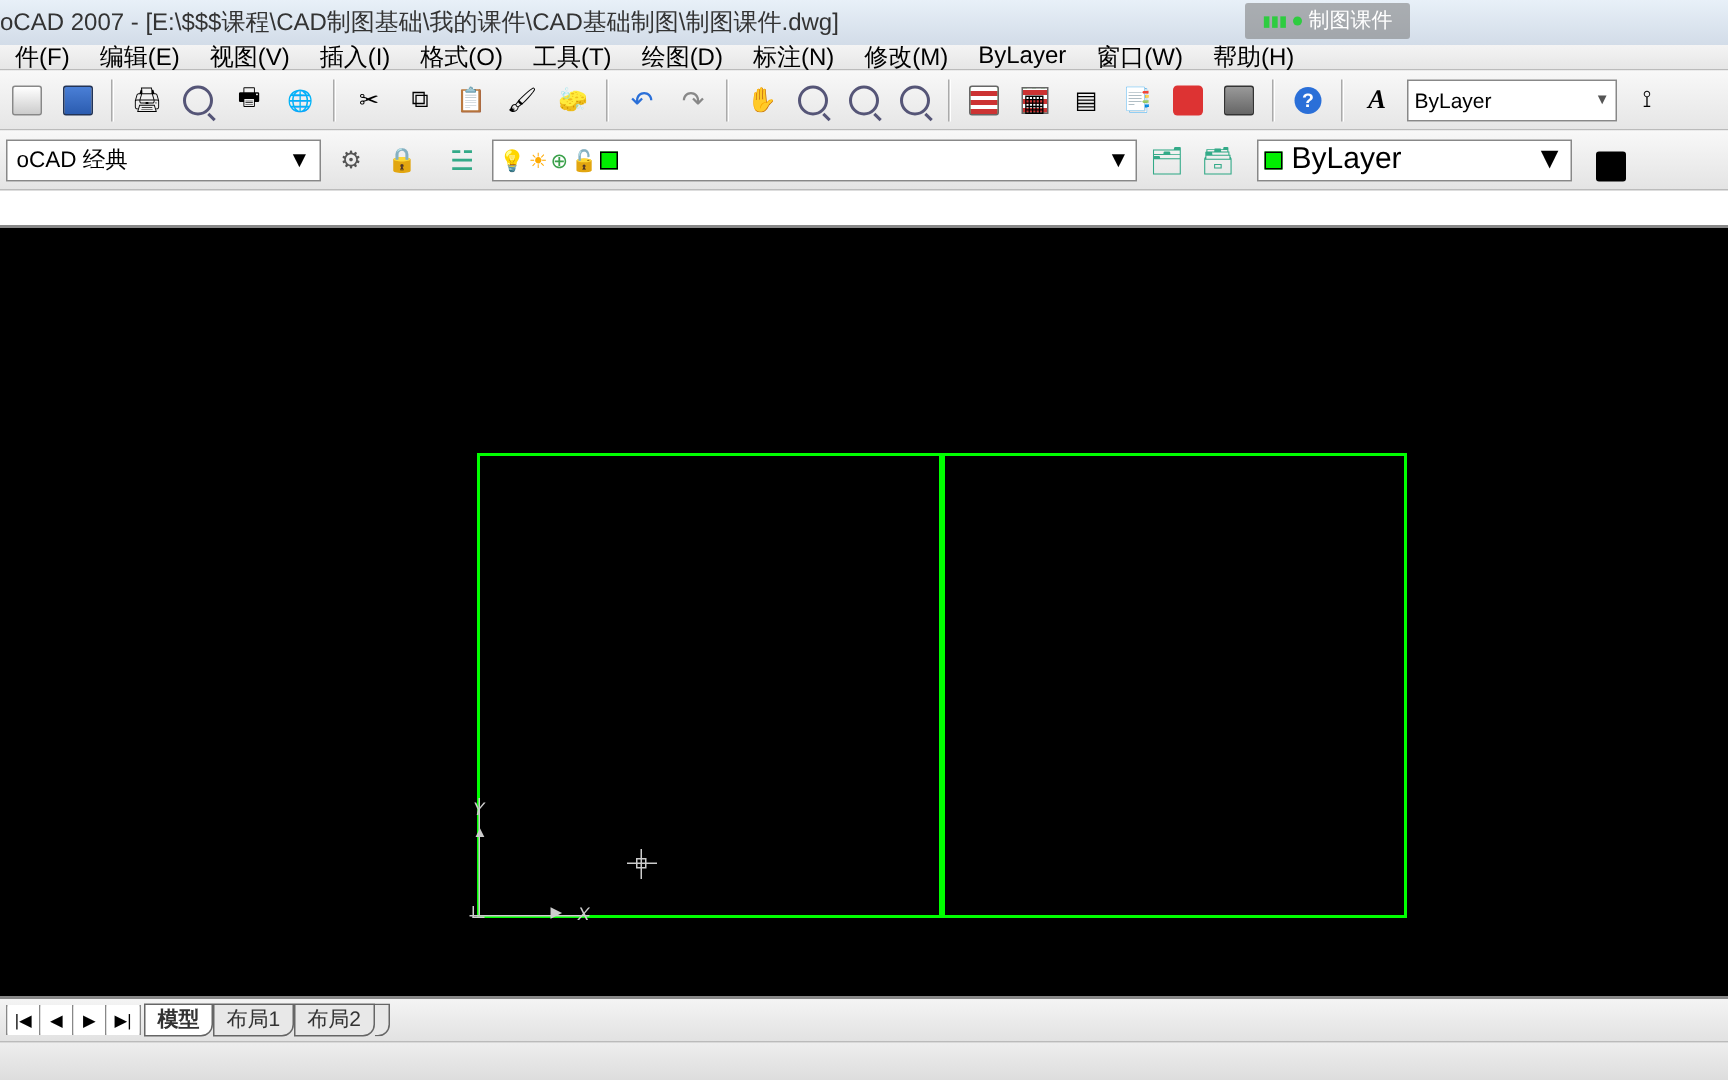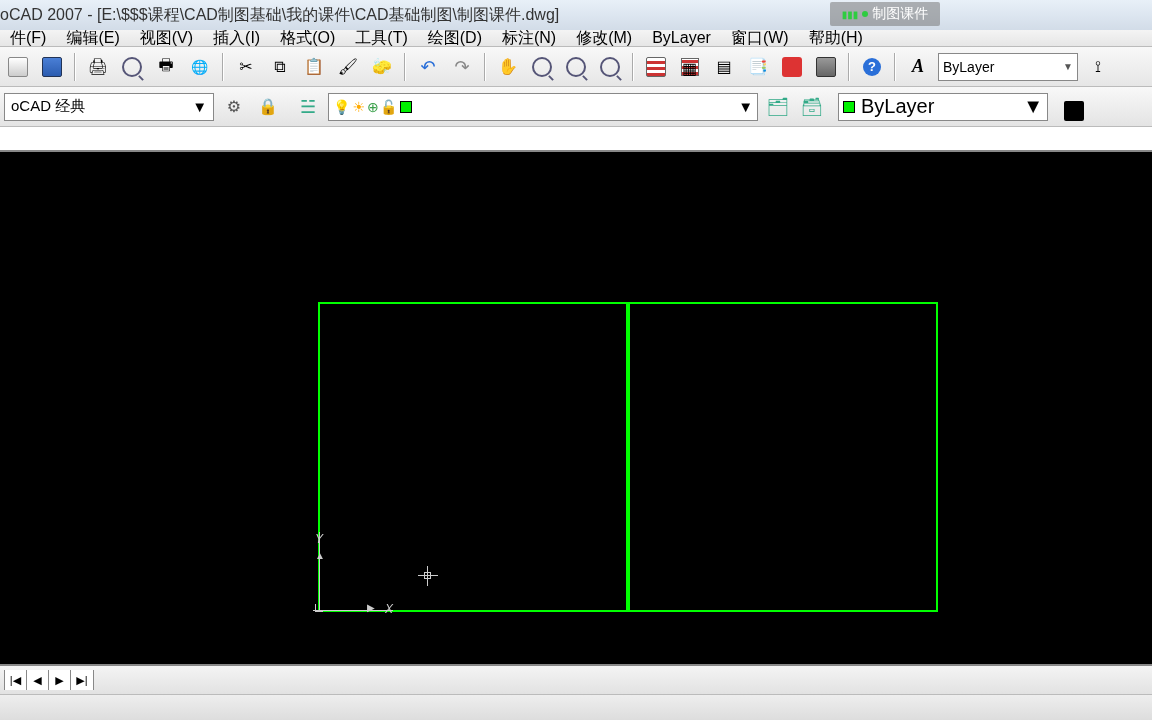--- a/index.html
+++ b/index.html
@@ -266,15 +266,21 @@
     </div>
 </div>
 
 <div class="bottombar">
   <div class="navbtns">
     <div class="navbtn">|◀</div>
     <div class="navbtn">◀</div>
     <div class="navbtn">▶</div>
     <div class="navbtn" style="border-right:none;">▶|</div>
   </div>
+  <div class="tabs">
+    <div class="tab active">模型</div>
+    <div class="tab">布局1</div>
+    <div class="tab">布局2</div>
+    <div class="tab-trail"></div>
+  </div>
 </div>
 
 <div class="footer"></div>
 
 </body></html>

